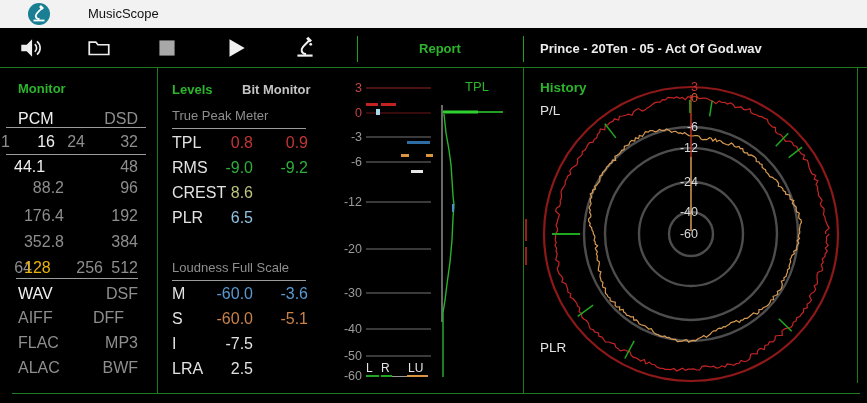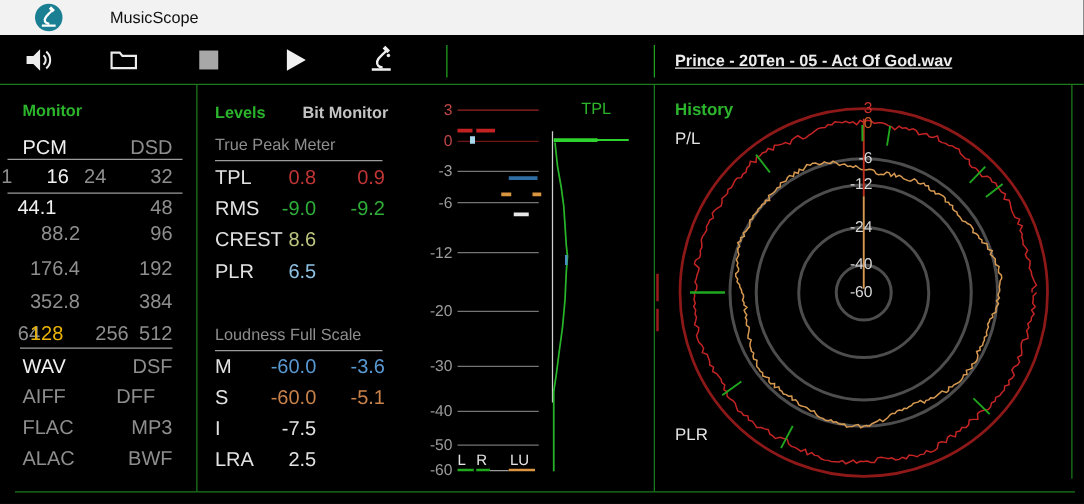--- a/index.html
+++ b/index.html
@@ -8,21 +8,21 @@
   
   .titlebar{position:absolute;left:0;top:0;width:867px;height:28px;background:#f2f2f2;}
   .app-icon{position:absolute;left:27px;top:2px;width:24px;height:24px;}
   .title-text{position:absolute;left:88px;top:6px;font-size:13px;color:#111;}
   
   .toolbar{position:absolute;left:0;top:28px;width:867px;height:39px;background:#000;}
   .tb-btn{position:absolute;top:7px;width:26px;height:26px;cursor:pointer;}
   .tb-div{position:absolute;top:8px;width:1px;height:26px;background:#1fa21f;}
   .report{position:absolute;left:357px;top:13px;width:166px;text-align:center;
           color:#2cb52c;font-weight:bold;font-size:13px;}
-  .filename{position:absolute;left:540px;top:13px;color:#ececec;font-weight:bold;font-size:13px;text-decoration:underline;}
+  .filename{position:absolute;left:540px;top:13px;color:#ececec;font-weight:bold;font-size:13px;}
   
   .content{position:absolute;left:0;top:68px;width:867px;height:335px;background:#000;}
   .hline{position:absolute;height:1px;background:#1d7a1d;}
   .vline{position:absolute;width:1px;background:#1d7a1d;}
   .panel-title{position:absolute;font-size:13px;font-weight:bold;color:#2cb52c;}
   .fpanel{position:absolute;left:0;top:0;width:157px;height:325px;}
   .lpanel{position:absolute;left:158px;top:0;width:165px;height:325px;}
   .frow span,.lrow span{position:absolute;font-size:16px;white-space:pre;}
   .frow,.lrow,.sect-title,.rule{position:absolute;}
   .rule{height:1px;background:#9c9c9c;}
@@ -73,20 +73,21 @@
     </span>
     <span class="tb-btn" style="left:292px">
       <svg width="26" height="26" viewBox="0 0 24 24">
         <path d="M14,2.5 l3.5,3.5" stroke="#f0f0f0" stroke-width="2.8" fill="none"></path>
         <path d="M15.8,5 C13,8.5 10,9.5 9,13 C8.5,16 10.5,17.5 13,17.5" stroke="#f0f0f0" stroke-width="1.8" fill="none"></path>
         <circle cx="17.3" cy="8.6" r="1.3" fill="#f0f0f0"></circle>
         <path d="M5,19 h14" stroke="#f0f0f0" stroke-width="2" fill="none"></path>
       </svg>
     </span>
     <span class="tb-div" style="left:357px"></span>
+    <span class="report">Report</span>
     <span class="tb-div" style="left:523px"></span>
     <span class="filename">Prince - 20Ten - 05 - Act Of God.wav</span>
   </div>
 
   <div class="hline" style="left:0;top:67px;width:867px"></div>
 
   <div class="content">
 
     <div class="fpanel">
       <span class="panel-title" style="left:18px;top:13px">Monitor</span>

